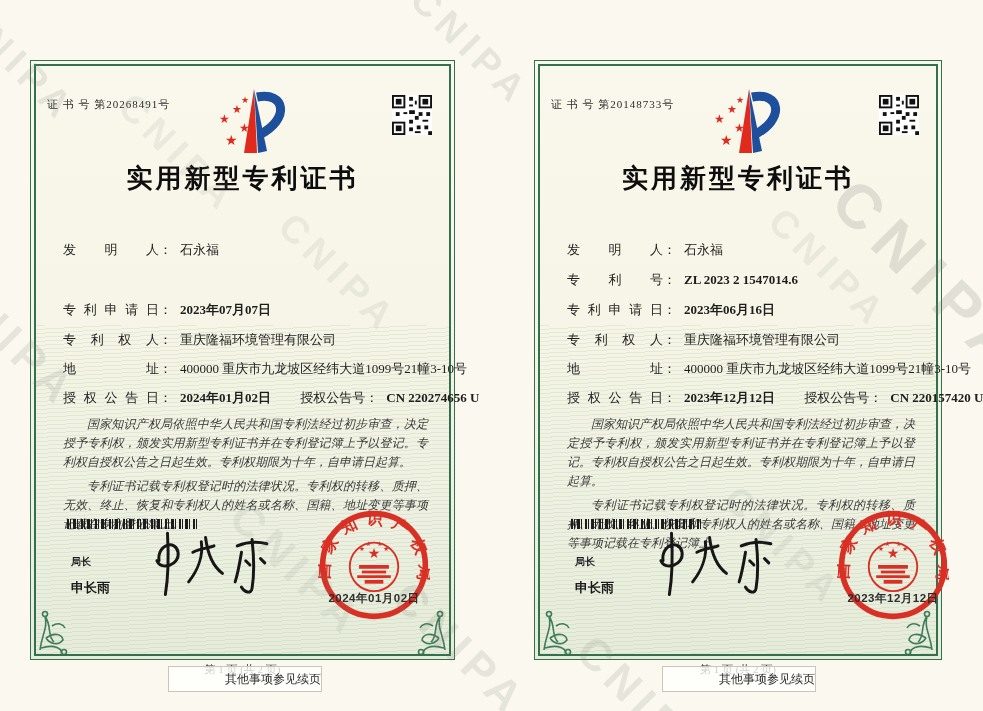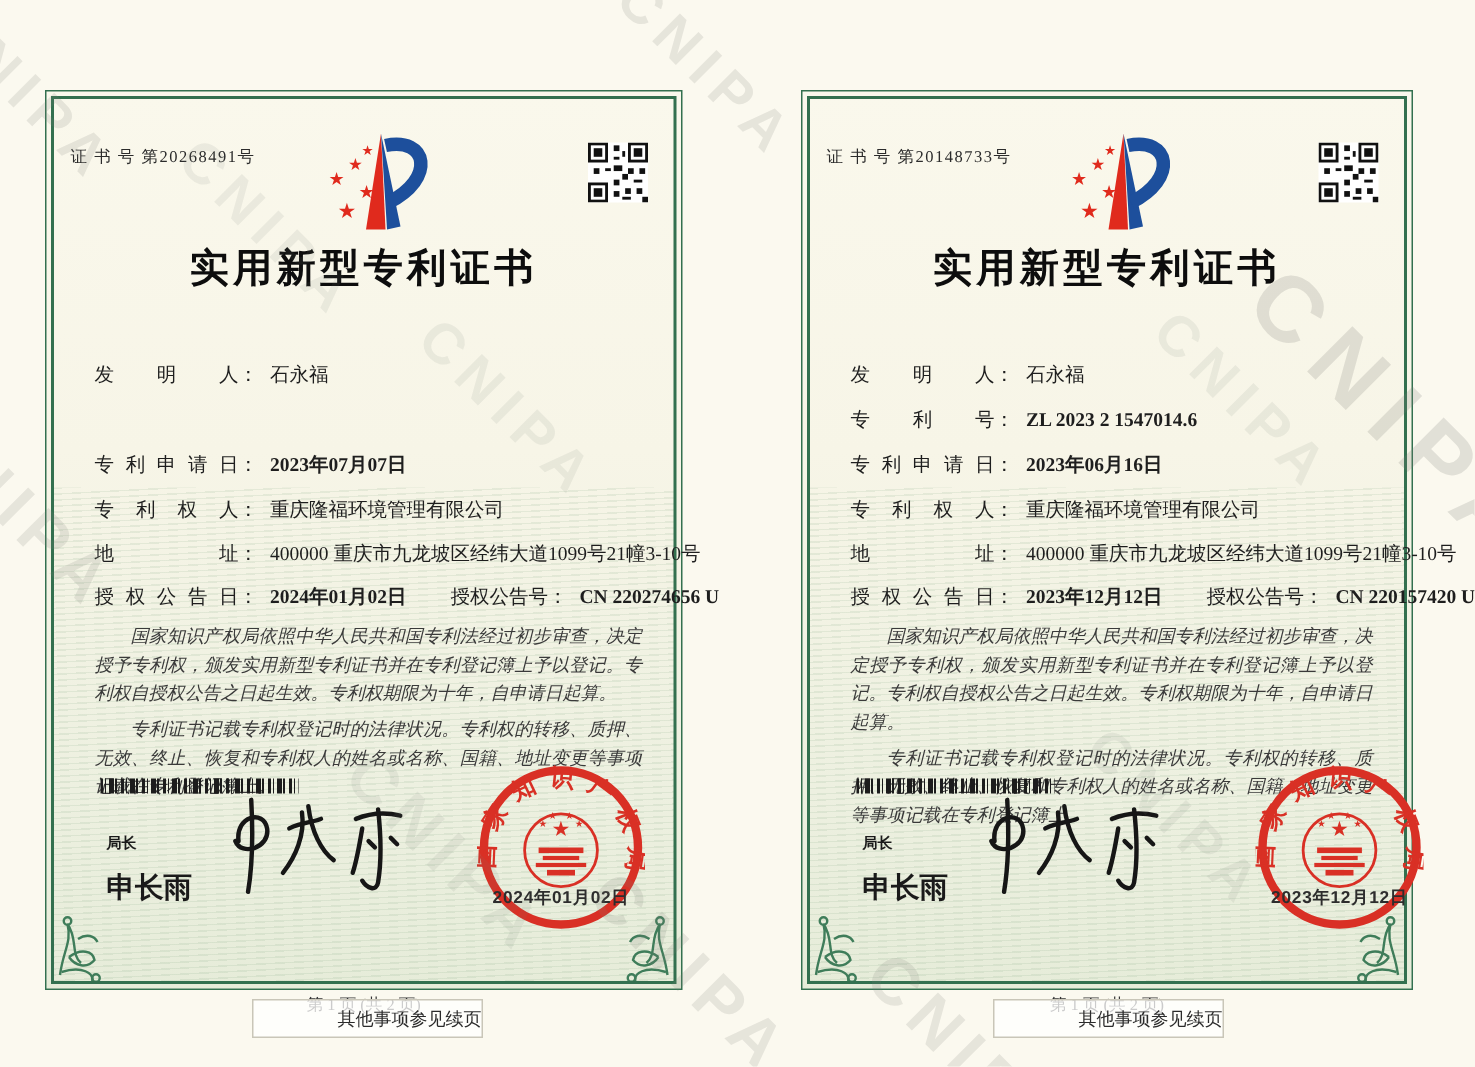--- a/index.html
+++ b/index.html
@@ -58,21 +58,21 @@
   .r0{top:150px}.r1{top:180px}.r2{top:210px}.r3{top:240px}.r4{top:270px}.r5{top:299px}.r6{top:328px}
   
   .paras{position:absolute;top:354px;left:32px;right:26px;z-index:4;}
   .paras p{margin:0 0 5px 0;font-size:12px;line-height:1.58;text-indent:2em;color:#3a3a3a;text-align:justify;font-style:italic;}
   
   .barcode{
     position:absolute;top:458px;left:36px;width:132px;height:10px;z-index:4;
     background:repeating-linear-gradient(90deg,#1c1c1c 0 2px,transparent 2px 3px,#1c1c1c 3px 4px,transparent 4px 6px,#1c1c1c 6px 9px,transparent 9px 10px,#1c1c1c 10px 11px,transparent 11px 14px);
   }
   .director-title{position:absolute;top:494px;left:40px;font-family:"Liberation Sans","DejaVu Sans",sans-serif;font-size:10px;font-weight:700;color:#1a1a1a;z-index:4;}
-  .director-name{position:absolute;top:518px;left:40px;font-family:"Liberation Sans","DejaVu Sans",sans-serif;font-size:19px;font-weight:700;color:#1a1a1a;z-index:4;}
+  .director-name{position:absolute;top:518px;left:40px;font-family:"Liberation Sans","DejaVu Sans",sans-serif;font-size:13px;font-weight:700;color:#1a1a1a;z-index:4;}
   .signature{position:absolute;top:468px;left:108px;width:150px;height:74px;z-index:4;}
   .seal{position:absolute;top:448px;width:112px;height:112px;z-index:6;}
   .cert-a .seal{left:287px;} .cert-b .seal{left:302px;}
   .seal-date{
     position:absolute;bottom:15px;left:0;width:100%;text-align:center;
     font-family:"Liberation Sans","DejaVu Sans",sans-serif;
     font-size:11.5px;font-weight:700;color:#2d2d2d;letter-spacing:0.5px;
   }
   .page-note{position:absolute;top:580px;left:0;width:100%;text-align:center;font-size:11px;color:#333;z-index:4;margin-top:21px;}
   .corner{position:absolute;bottom:5px;width:56px;height:62px;z-index:4;}

